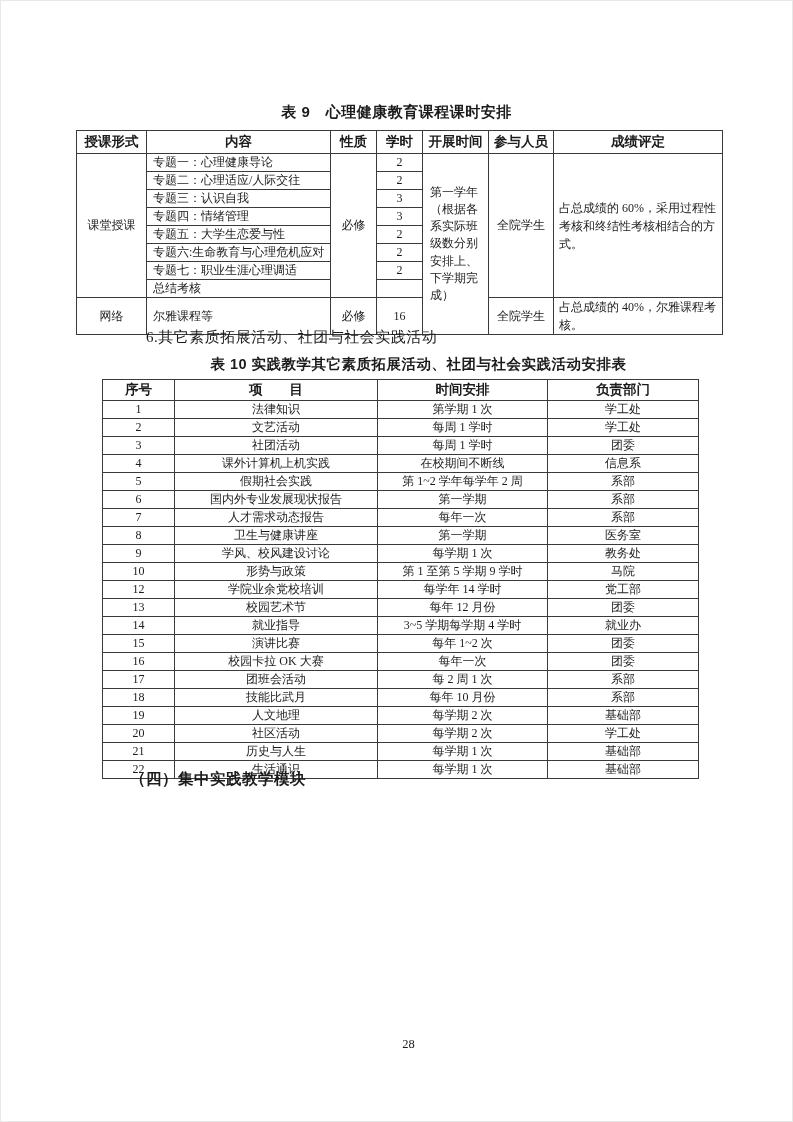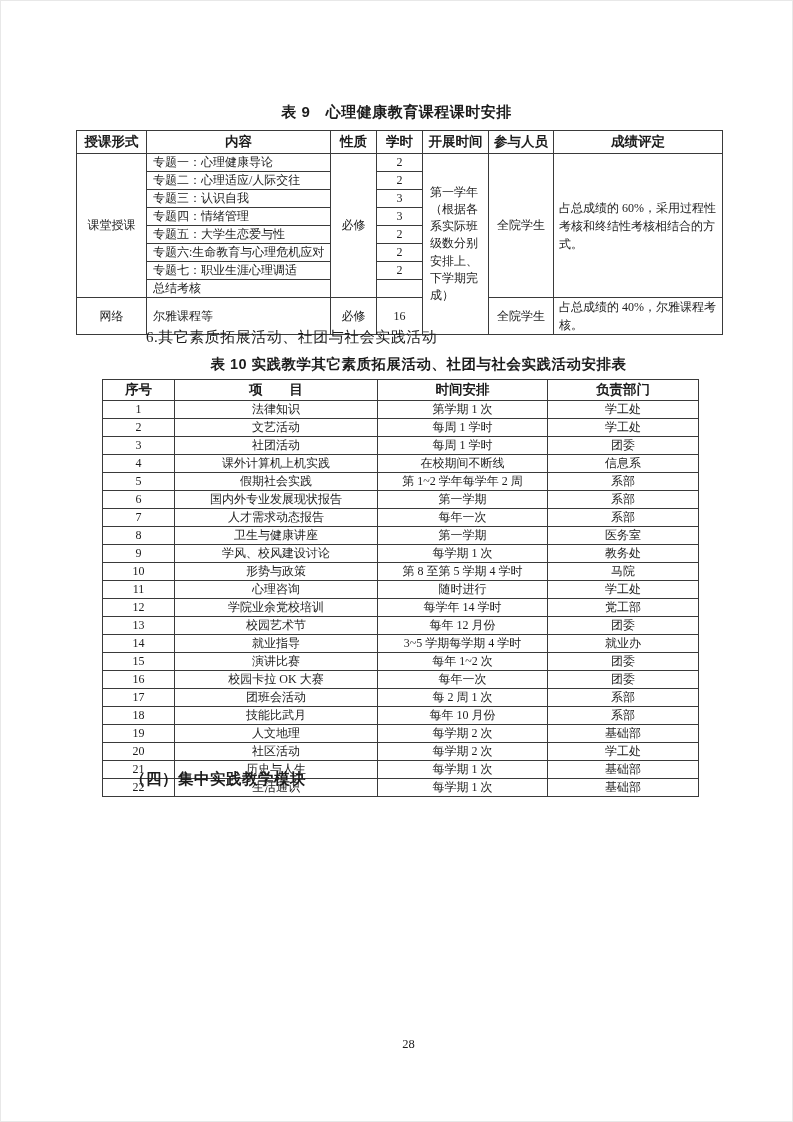--- a/index.html
+++ b/index.html
@@ -238,28 +238,22 @@
       </tr>
       <tr>
         <td>9</td>
         <td>学风、校风建设讨论</td>
         <td>每学期 1 次</td>
         <td>教务处</td>
       </tr>
       <tr>
         <td>10</td>
         <td>形势与政策</td>
-        <td>第 8 至第 5 学期 4 学时</td>
+        <td>第 1 至第 5 学期 9 学时</td>
         <td>马院</td>
-      </tr>
-      <tr>
-        <td>11</td>
-        <td>心理咨询</td>
-        <td>随时进行</td>
-        <td>学工处</td>
       </tr>
       <tr>
         <td>12</td>
         <td>学院业余党校培训</td>
         <td>每学年 14 学时</td>
         <td>党工部</td>
       </tr>
       <tr>
         <td>13</td>
         <td>校园艺术节</td>

